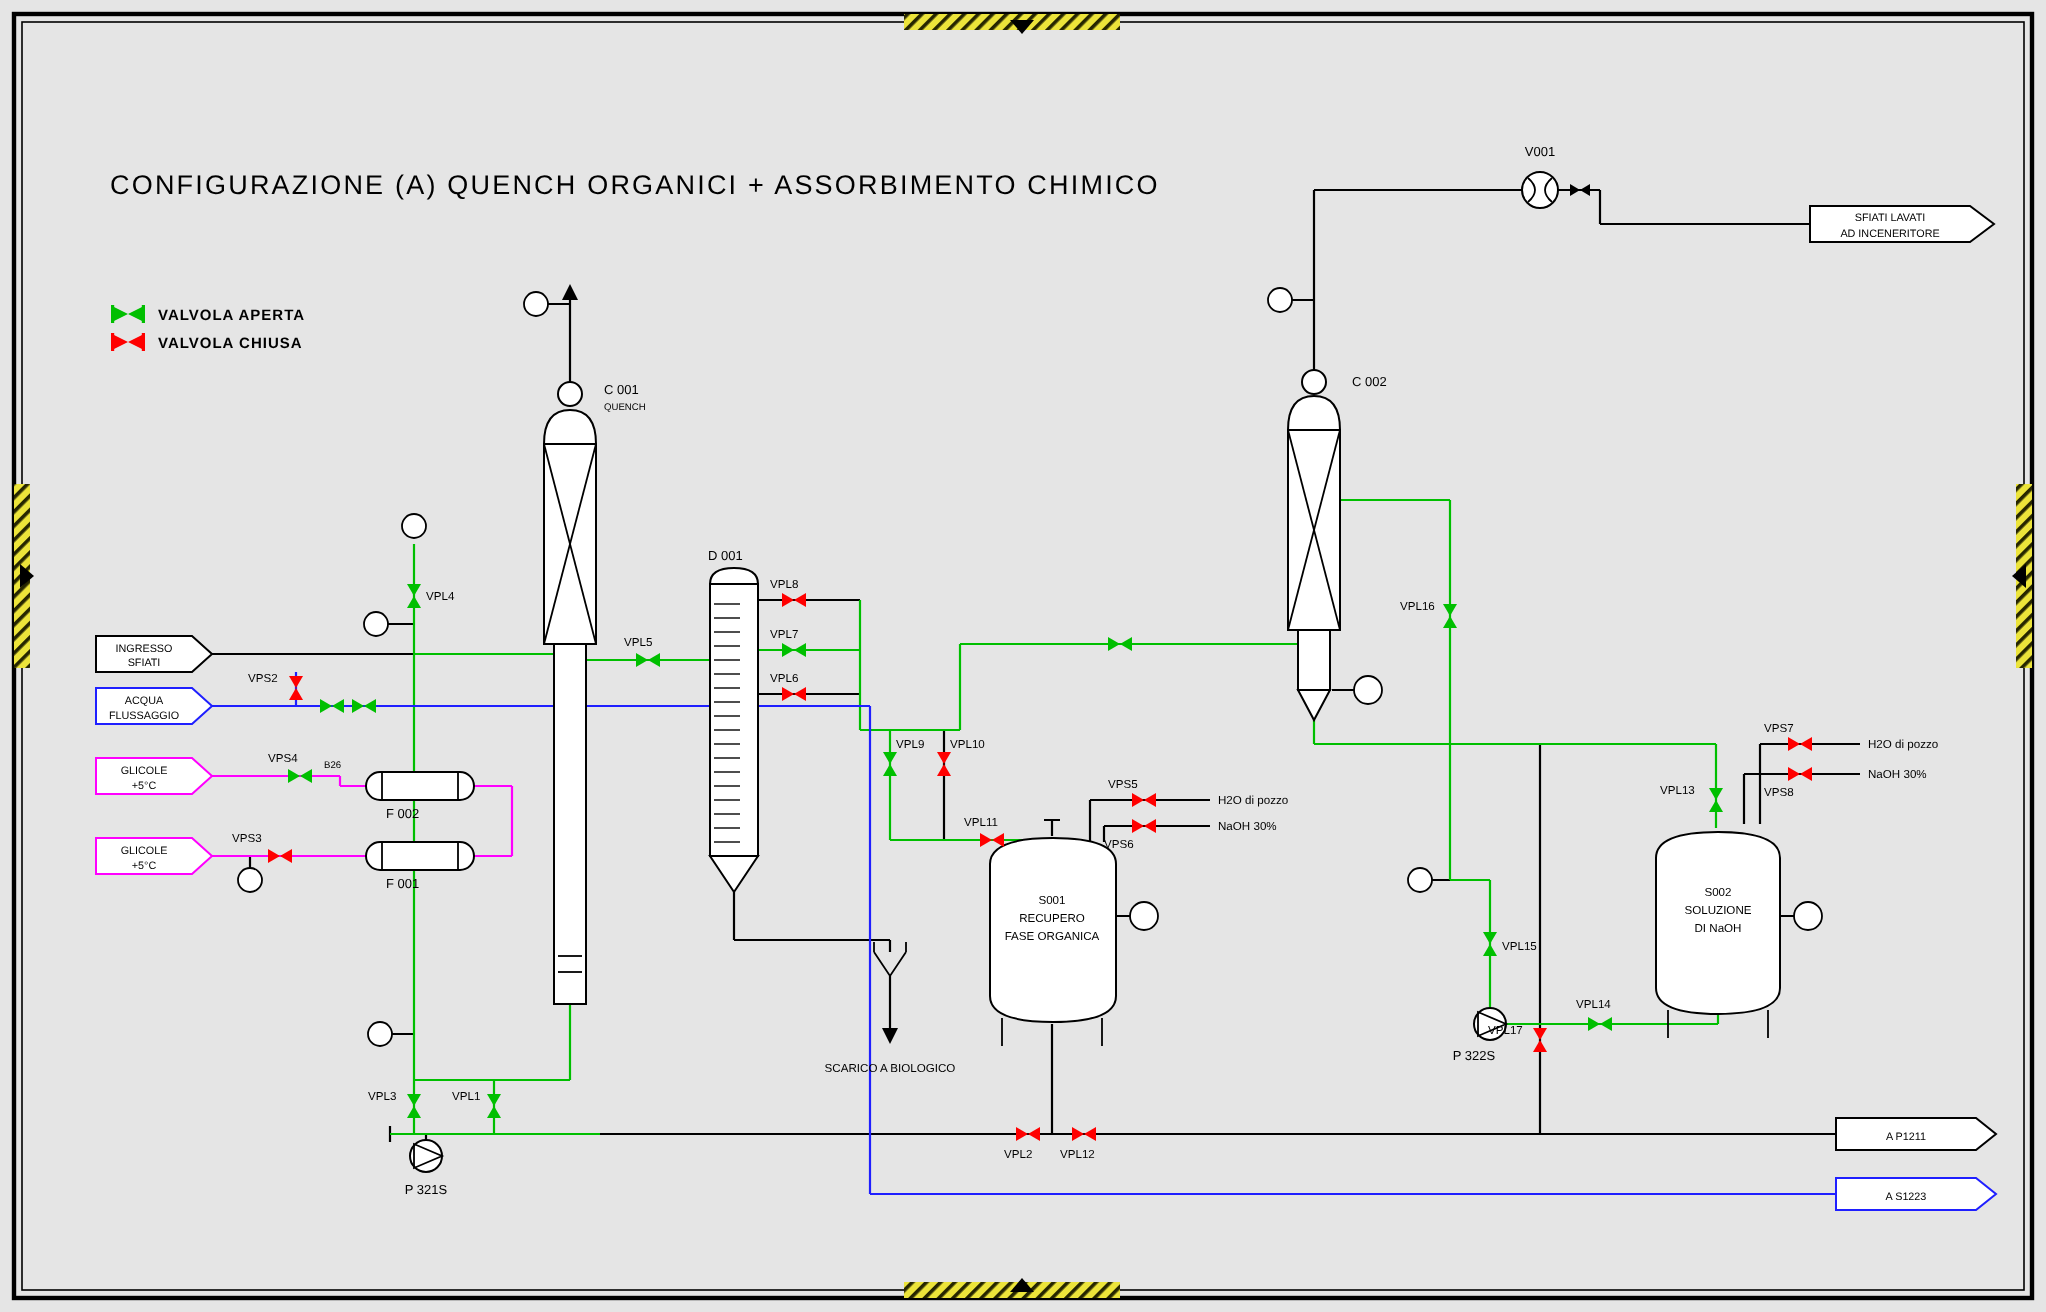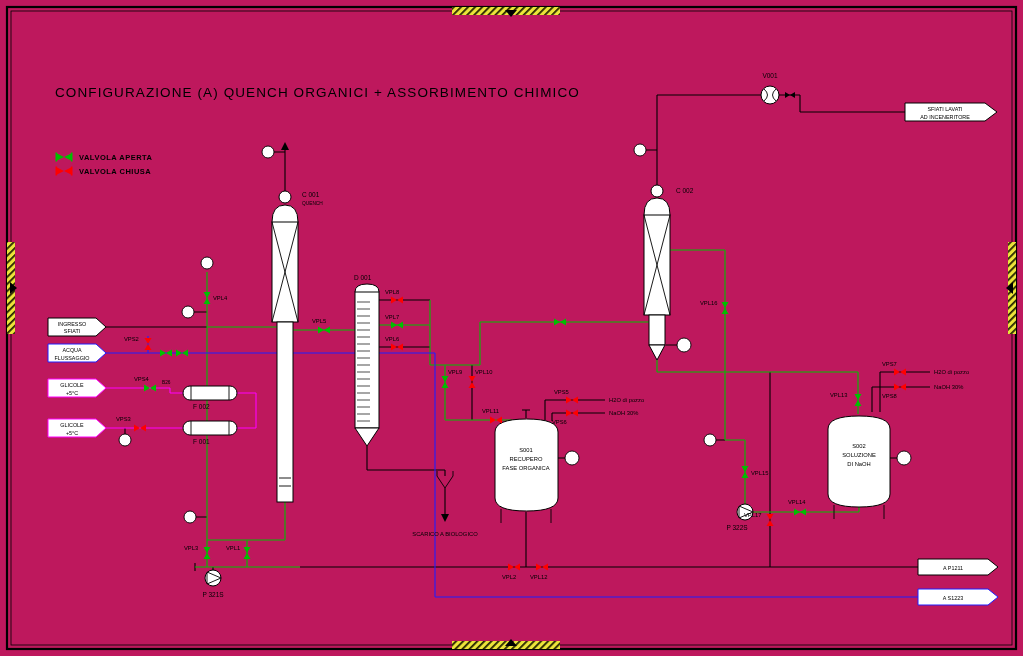--- a/index.html
+++ b/index.html
@@ -1,16 +1,16 @@
 <!DOCTYPE html>
 <html><head>
 <meta charset="utf-8">
 <style>
   html,body{margin:0;padding:0;background:#ffffff;}
-  .stage{position:relative;width:1023px;height:656px;background:#be185d;overflow:hidden;
+  .stage{position:relative;width:1023px;height:656px;background:#e5e5e5;overflow:hidden;
          font-family:"Liberation Sans",sans-serif;}
   svg text{font-family:"Liberation Sans",sans-serif;fill:#000;}
   .t-title{font-size:13.5px;letter-spacing:1.1px;}
   .t-legend{font-size:7.5px;font-weight:bold;letter-spacing:0.5px;}
   .t-eq{font-size:6.5px;}
   .t-eq-sm{font-size:4.8px;}
   .t-tag{font-size:5.8px;}
   .t-flag{font-size:5.4px;text-anchor:middle;}
   .t-tank{font-size:5.8px;text-anchor:middle;}
   .t-mid{text-anchor:middle;}

